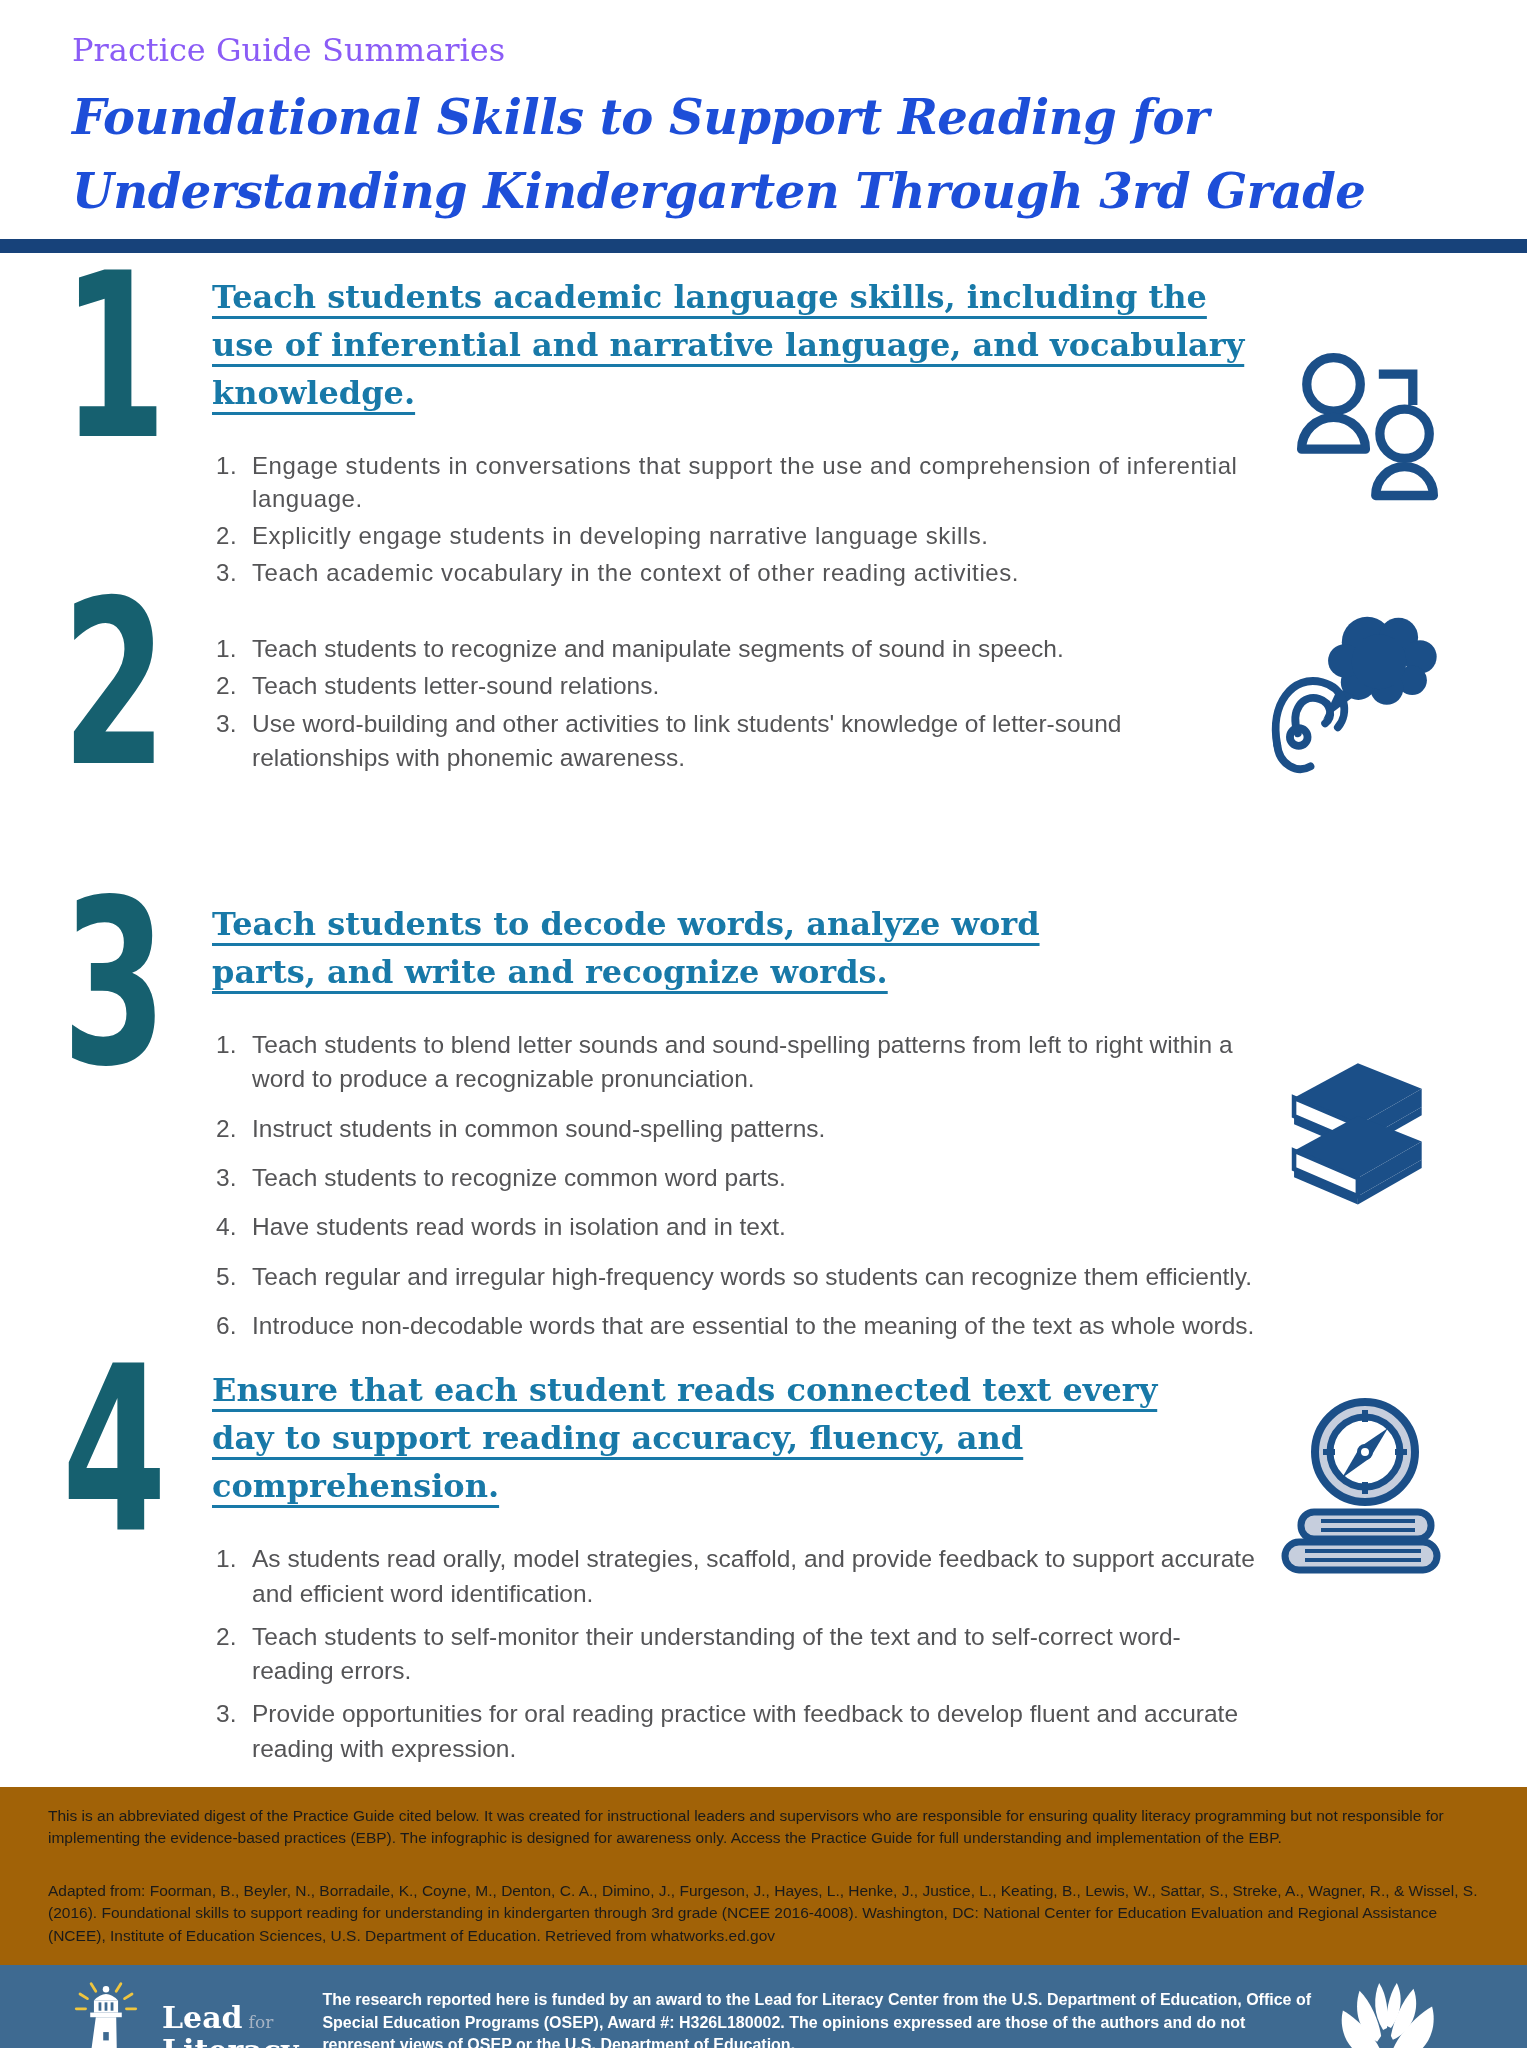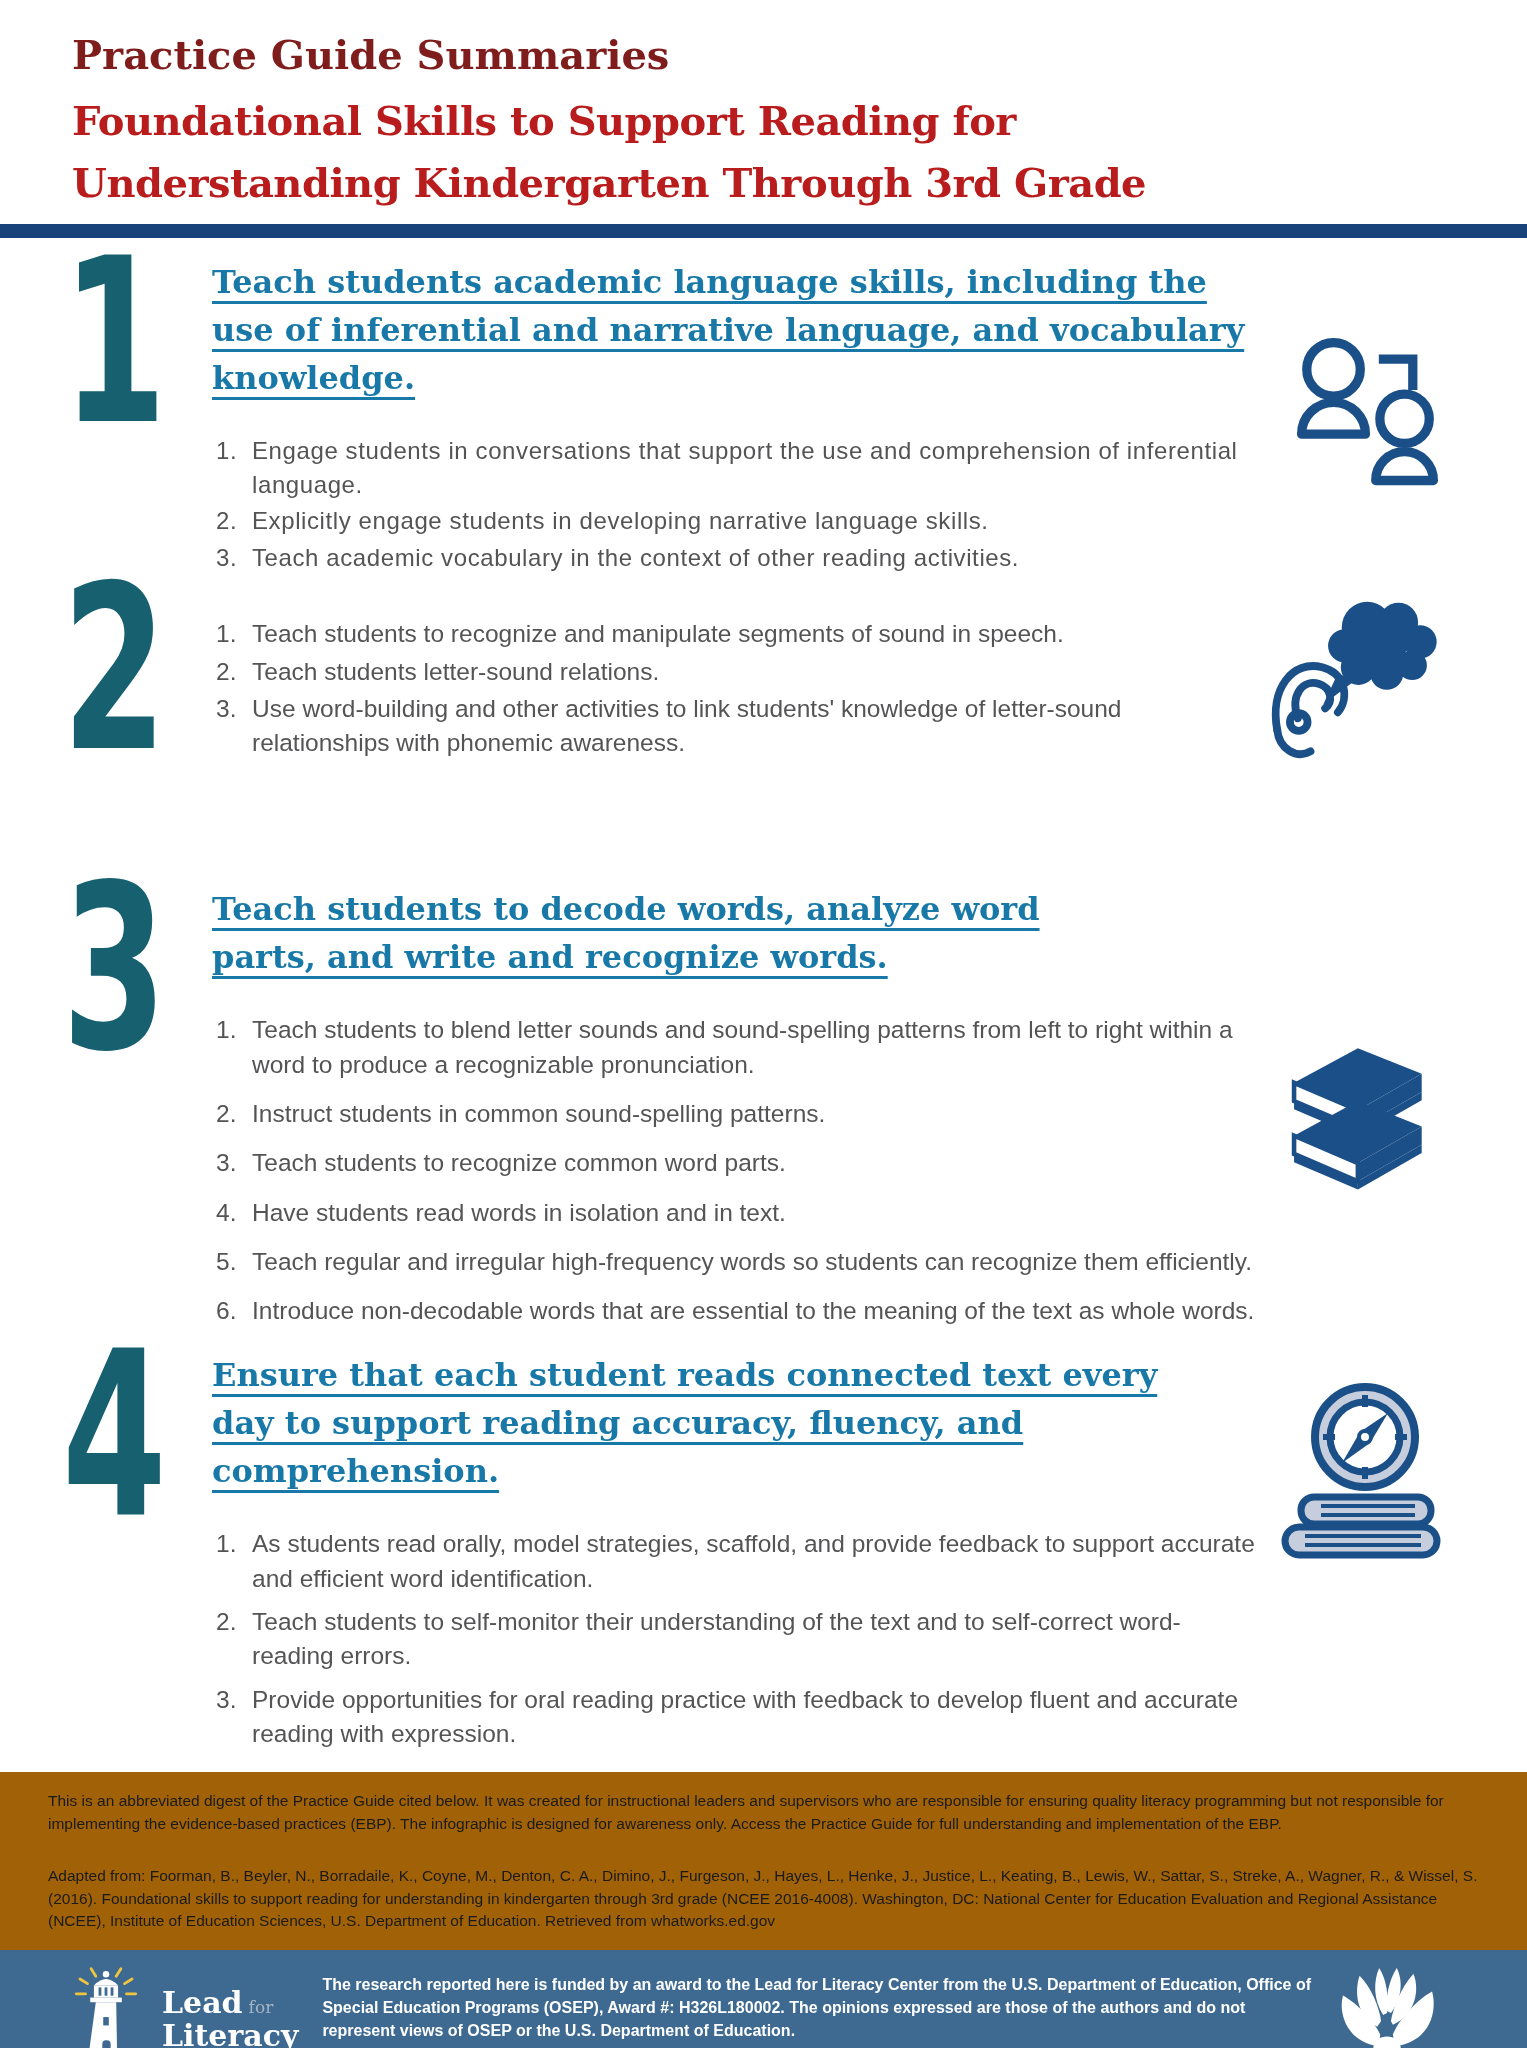--- a/index.html
+++ b/index.html
@@ -2,23 +2,23 @@
 <html><head>
 <meta charset="utf-8">
 <style>
   * { margin:0; padding:0; box-sizing:border-box; }
   body { background:#ffffff; font-family:"Liberation Sans", sans-serif; }
   .page { position:relative; width:1527px; height:2048px; background:#fff; overflow:hidden;
           display:flex; flex-direction:column; }
 
   
   .header { padding:30px 40px 10px 72px; }
-  .eyebrow { font-family:"DejaVu Serif", serif; font-size:40px; color:#7f1d1d; line-height:1.25;font-weight:bold; }
-  .title { font-family:"DejaVu Serif", serif; font-weight:bold; font-size:40px; color:#b91c1c;
-           letter-spacing:-0.5px; margin-top:10px; }
+  .eyebrow { font-family:"DejaVu Serif", serif; font-size:32px; color:#8b5cf6; line-height:1.25; }
+  .title { font-family:"DejaVu Serif", serif; font-weight:bold; font-size:48px; color:#1d4ed8;
+           letter-spacing:-0.5px; margin-top:10px;font-style:italic; }
   .title span { display:block; line-height:1.55; }
   .divider-bar { height:14px; background:#17427a; width:100%; flex:none; }
 
   
   .main { padding:12px 0 0 62px; }
   .section { position:relative; display:flex; }
   .sec1 { min-height:318px; }
   .sec2 { min-height:300px; }
   .sec3 { min-height:450px; }
   .sec4 { min-height:320px; }

